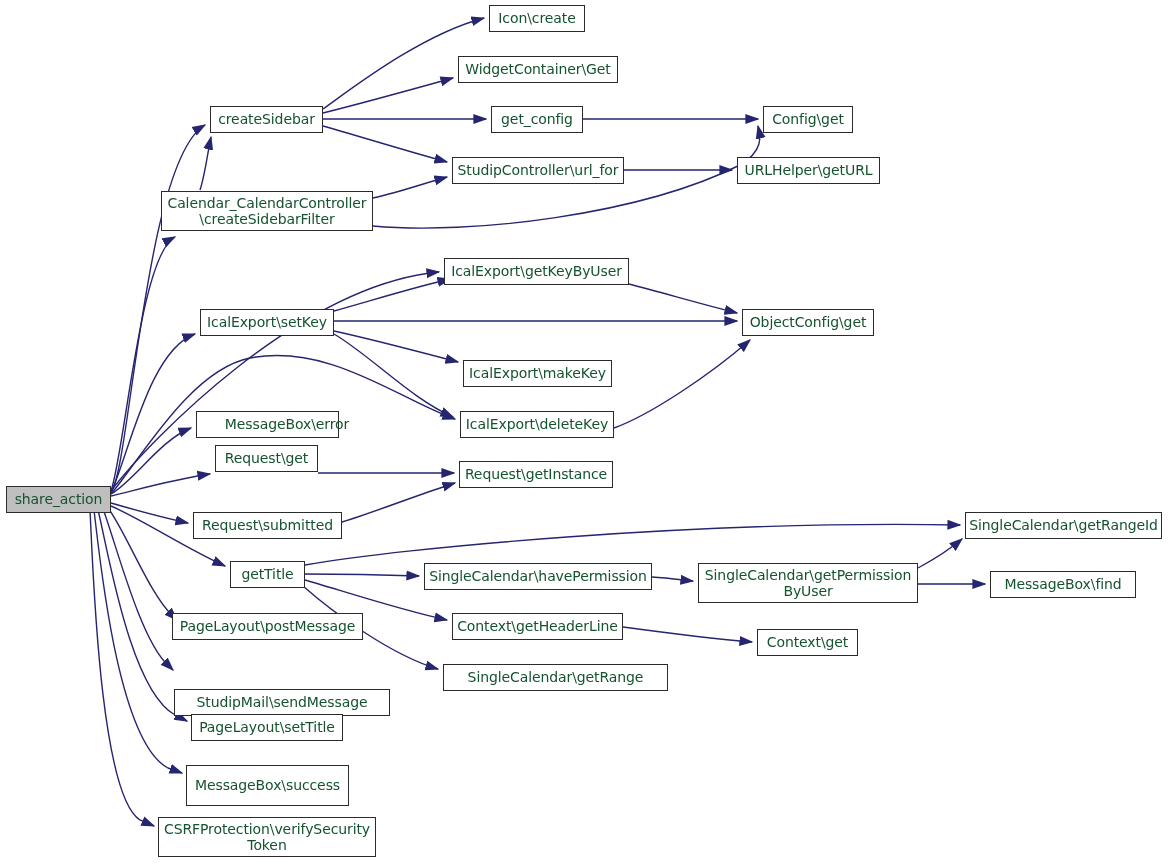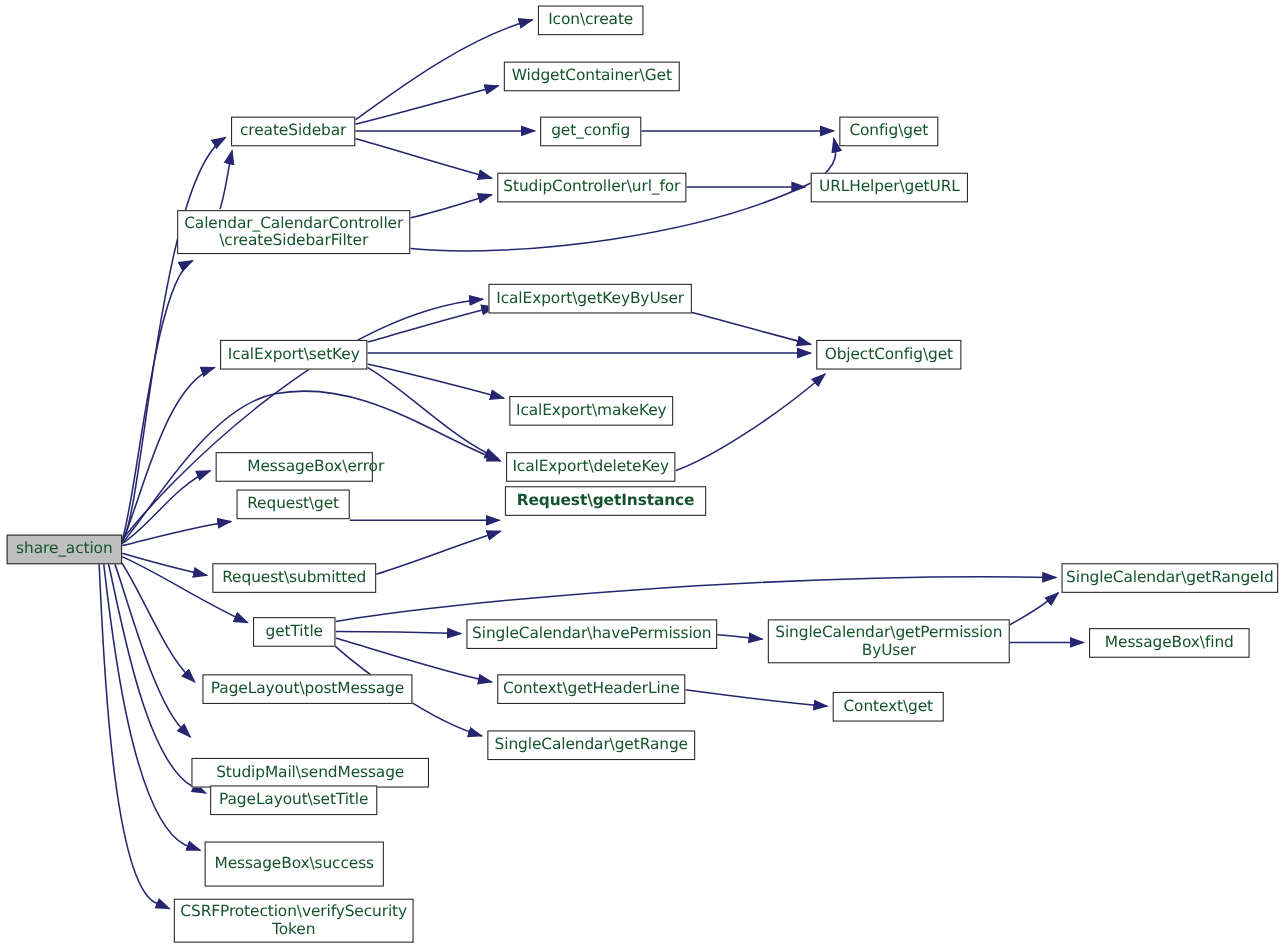--- a/index.html
+++ b/index.html
@@ -105,32 +105,32 @@
       <div class="node" style="left: 737px; top: 157px; width: 143px; height: 27px;">URLHelper\getURL</div>
       <div class="node" style="left: 161px; top: 191px; width: 212px; height: 40px;">Calendar_CalendarController
 \createSidebarFilter</div>
       <div class="node" style="left: 444px; top: 258px; width: 185px; height: 27px;">IcalExport\getKeyByUser</div>
       <div class="node" style="left: 200px; top: 309px; width: 134px; height: 27px;">IcalExport\setKey</div>
       <div class="node" style="left: 742px; top: 309px; width: 132px; height: 27px;">ObjectConfig\get</div>
       <div class="node" style="left: 463px; top: 360px; width: 149px; height: 27px;">IcalExport\makeKey</div>
       <div class="node" style="left: 196px; top: 411px; width: 143px; height: 27px; padding-left: 39px;">MessageBox\error</div>
       <div class="node" style="left: 460px; top: 411px; width: 154px; height: 27px;">IcalExport\deleteKey</div>
       <div class="node" style="left: 215px; top: 445px; width: 103px; height: 27px;">Request\get</div>
-      <div class="node" style="left: 459px; top: 442px; width: 183px; height: 27px; font-weight: bold;">Request\getInstance</div>
+      <div class="node" style="left: 459px; top: 461px; width: 154px; height: 27px;">Request\getInstance</div>
       <div class="node current" style="left: 6px; top: 486px; width: 105px; height: 27px;">share_action</div>
       <div class="node" style="left: 193px; top: 512px; width: 149px; height: 27px;">Request\submitted</div>
       <div class="node" style="left: 965px; top: 512px; width: 197px; height: 27px;">SingleCalendar\getRangeId</div>
       <div class="node" style="left: 230px; top: 561px; width: 75px; height: 27px;">getTitle</div>
       <div class="node" style="left: 424px; top: 563px; width: 228px; height: 27px;">SingleCalendar\havePermission</div>
       <div class="node" style="left: 698px; top: 563px; width: 220px; height: 40px;">SingleCalendar\getPermission
 ByUser</div>
       <div class="node" style="left: 990px; top: 571px; width: 146px; height: 27px;">MessageBox\find</div>
-      <div class="node" style="left: 172px; top: 613px; width: 191px; height: 27px; margin-left: 12px;">PageLayout\postMessage</div>
+      <div class="node" style="left: 172px; top: 613px; width: 191px; height: 27px;">PageLayout\postMessage</div>
       <div class="node" style="left: 452px; top: 613px; width: 171px; height: 27px;">Context\getHeaderLine</div>
       <div class="node" style="left: 757px; top: 629px; width: 101px; height: 27px;">Context\get</div>
       <div class="node" style="left: 174px; top: 649px; width: 216px; height: 27px; margin-top: 40px;">StudipMail\sendMessage</div>
-      <div class="node" style="left: 443px; top: 664px; width: 189px; height: 27px;">SingleCalendar\getRange</div>
+      <div class="node" style="left: 443px; top: 664px; width: 225px; height: 27px;">SingleCalendar\getRange</div>
       <div class="node" style="left: 191px; top: 714px; width: 152px; height: 27px;">PageLayout\setTitle</div>
       <div class="node" style="left: 186px; top: 765px; width: 163px; height: 41px;">MessageBox\success</div>
       <div class="node" style="left: 158px; top: 817px; width: 218px; height: 40px;">CSRFProtection\verifySecurity
 Token</div>
     </div>
 </div>
 
 </body></html>

